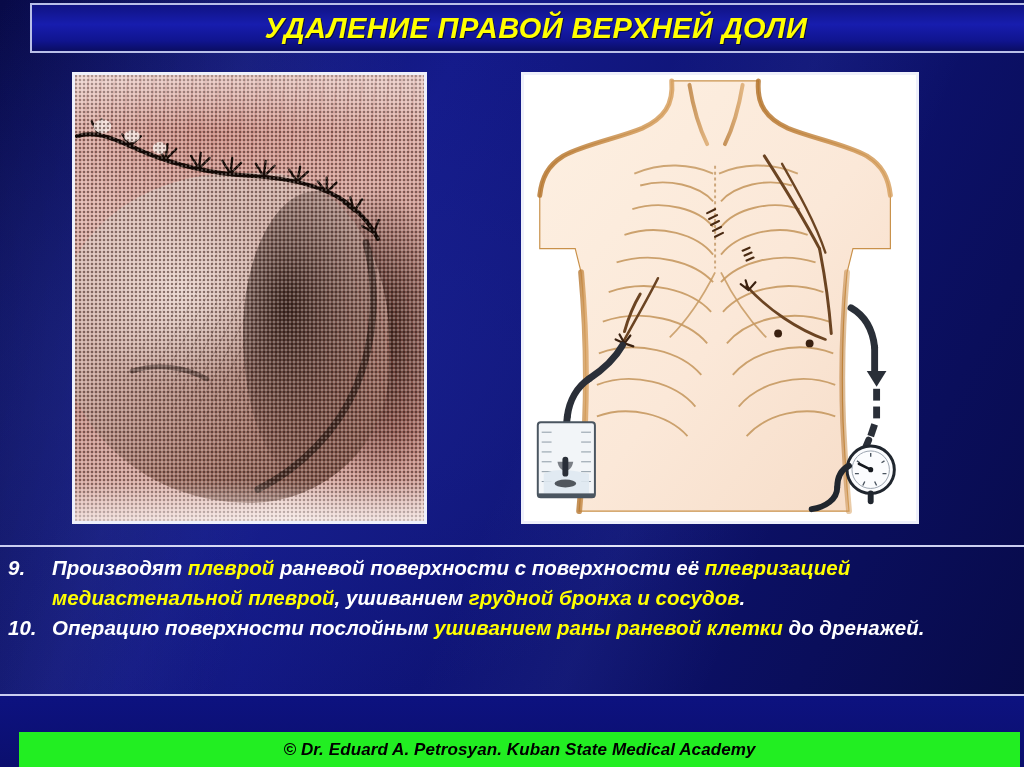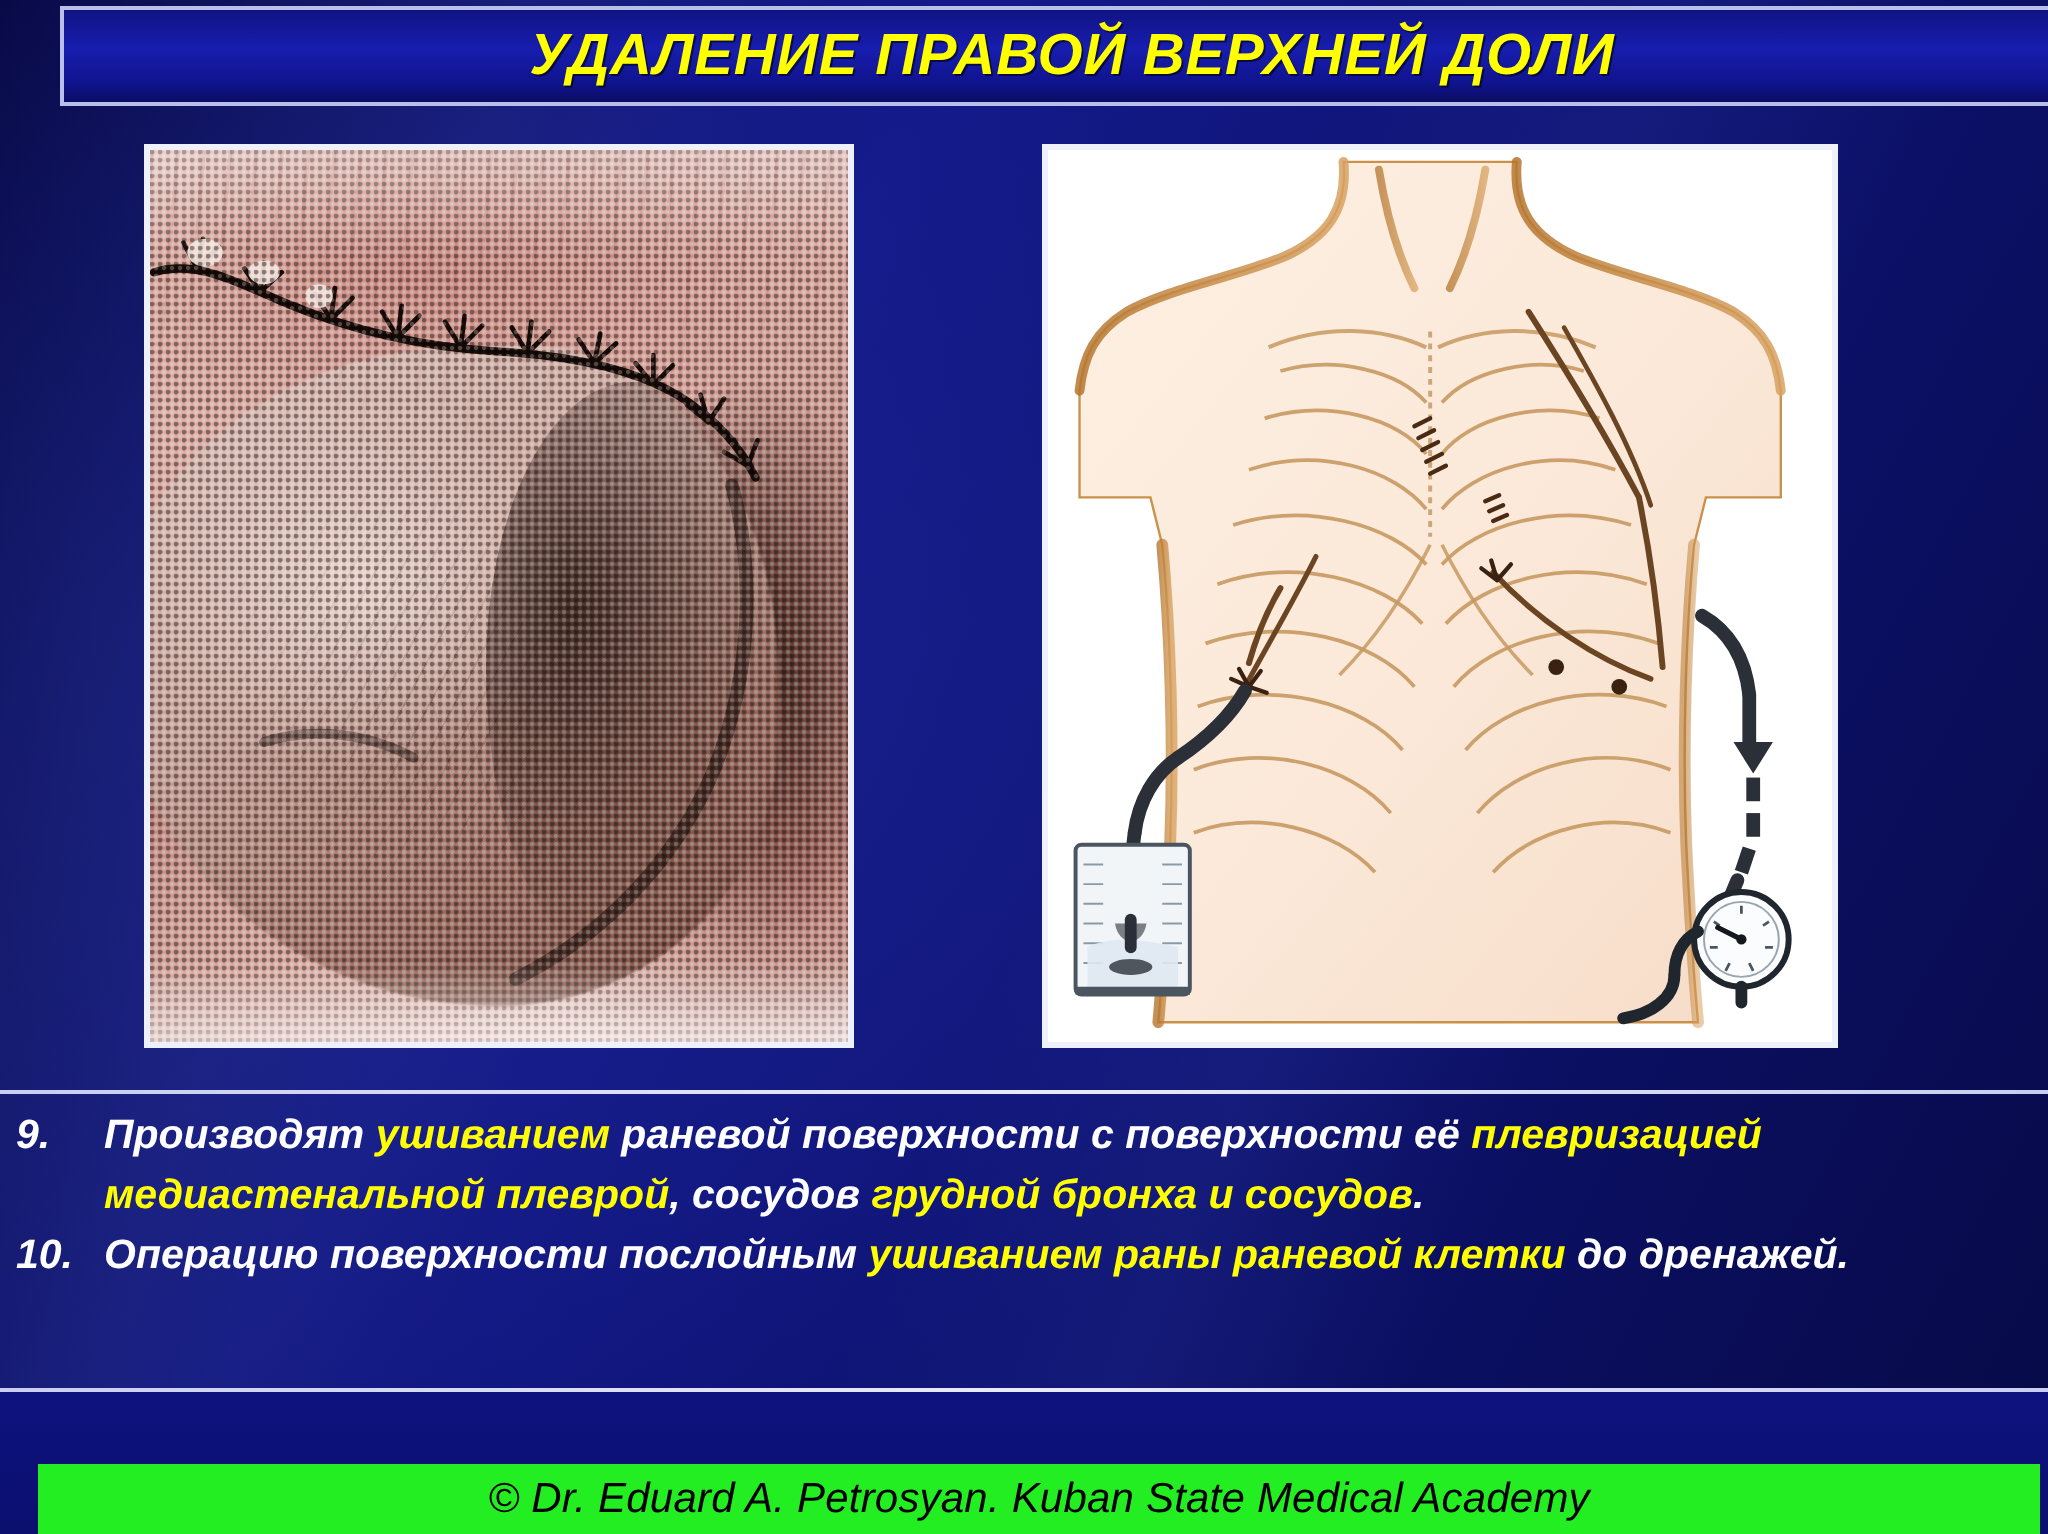--- a/index.html
+++ b/index.html
@@ -214,22 +214,22 @@
     left: 19px; top: 732px;
     width: 1001px; height: 35px;
     background: #22ee22;
     z-index: 4;
     display: flex;
     align-items: center;
     justify-content: center;
   }
   .footer-text {
     color: #000000;
-    font-size: 21px;
-    font-weight: normal;
+    font-size: 17px;
+    font-weight: bold;
     font-style: italic;
     white-space: nowrap;
     letter-spacing: 0.1px;
     text-align: center;
   }
 </style>
 </head>
 <body>
 
 <div id="slide">
@@ -427,21 +427,21 @@
       </svg>
     </div>
   </div>
 
   <div class="rule" id="rule-top"></div>
   <div class="rule" id="rule-bottom"></div>
 
   <div class="body-text">
     <div class="li li-9">
       <div class="li-num">9.</div>
-      <div class="li-body"><span>Производят </span><span class="hl">ушиванием</span><span> раневой поверхности с поверхности её </span><span class="hl">плевризацией медиастенальной плеврой</span><span>, сосудов </span><span class="hl">грудной бронха и сосудов</span><span>.</span></div>
+      <div class="li-body"><span>Производят </span><span class="hl">плеврой</span><span> раневой поверхности с поверхности её </span><span class="hl">плевризацией медиастенальной плеврой</span><span>, ушиванием </span><span class="hl">грудной бронха и сосудов</span><span>.</span></div>
     </div>
     <div class="li li-10">
       <div class="li-num">10.</div>
       <div class="li-body"><span>Операцию поверхности послойным </span><span class="hl">ушиванием раны раневой клетки</span><span> до дренажей.</span></div>
     </div>
   </div>
 
   <div class="footer-band"></div>
   <div class="footer-green">
     <div class="footer-text">© Dr. Eduard A. Petrosyan. Kuban State Medical Academy</div>

